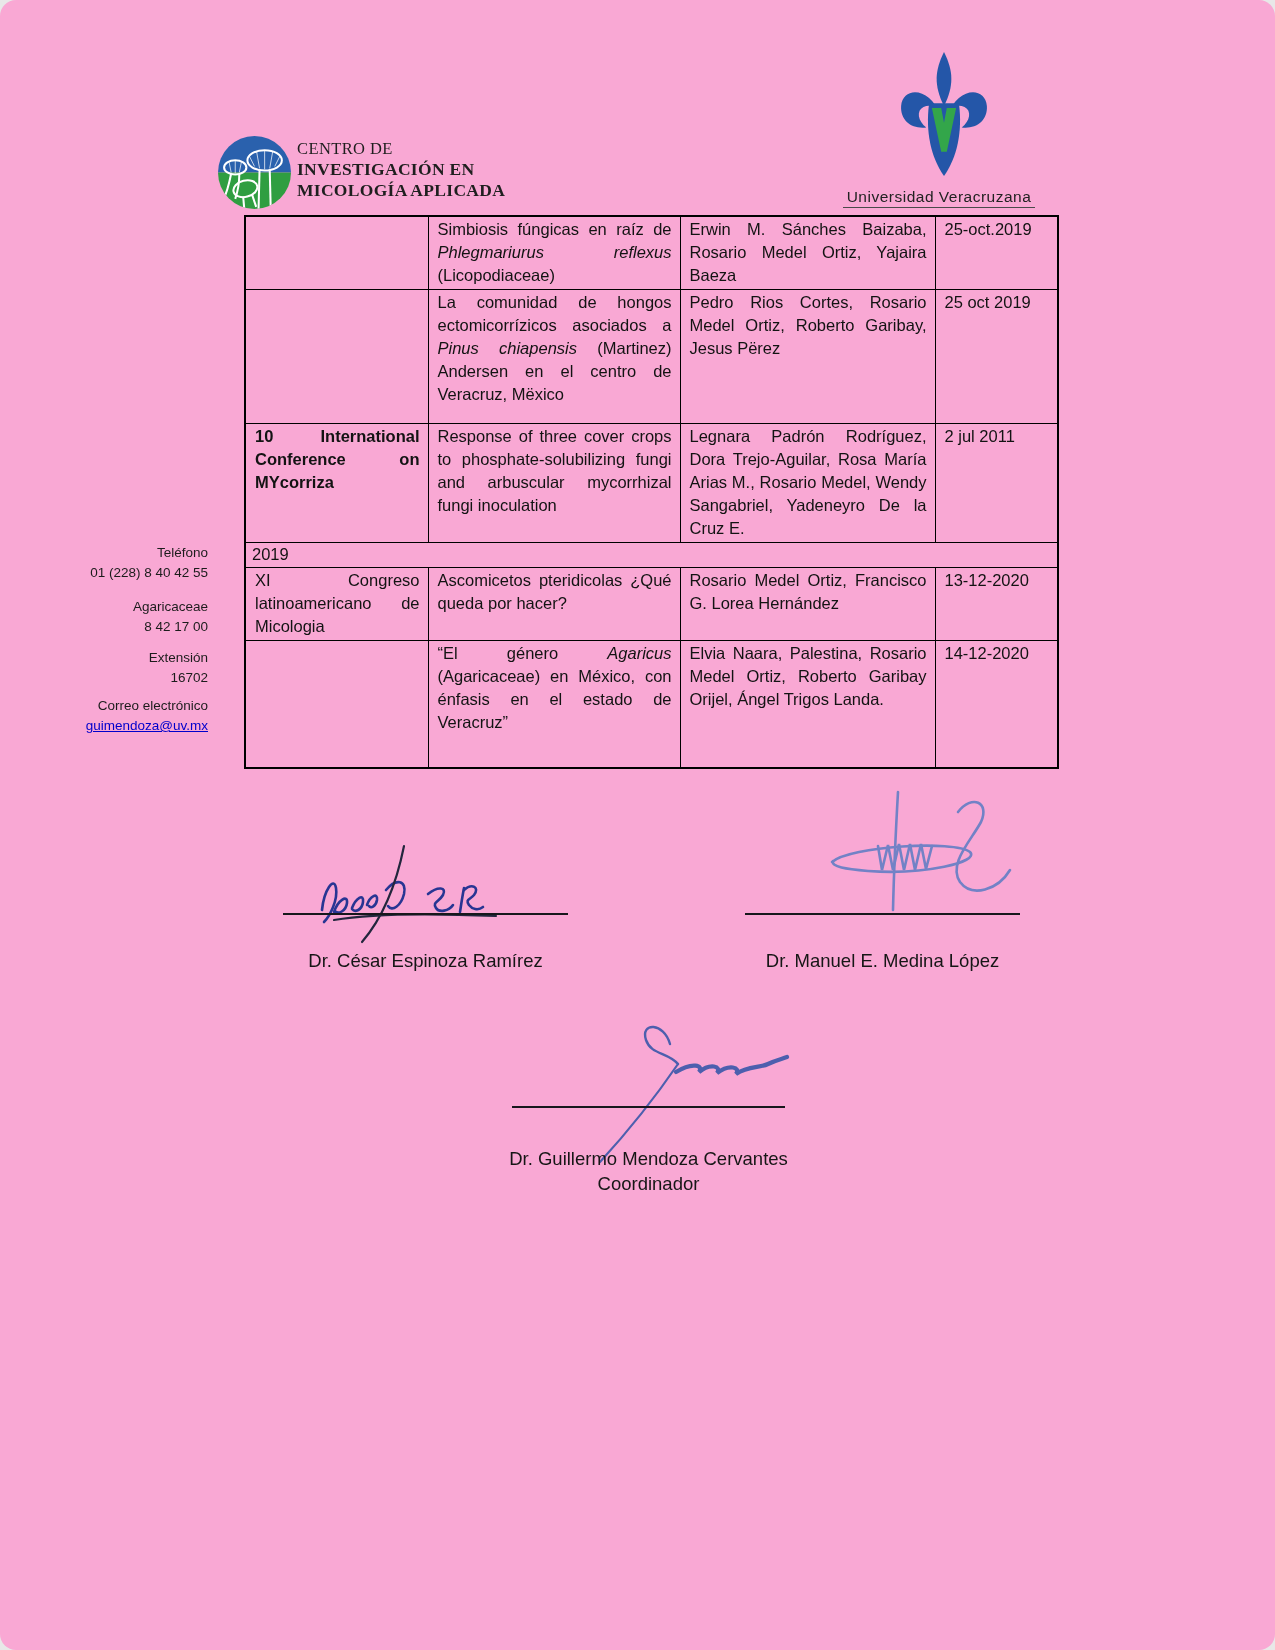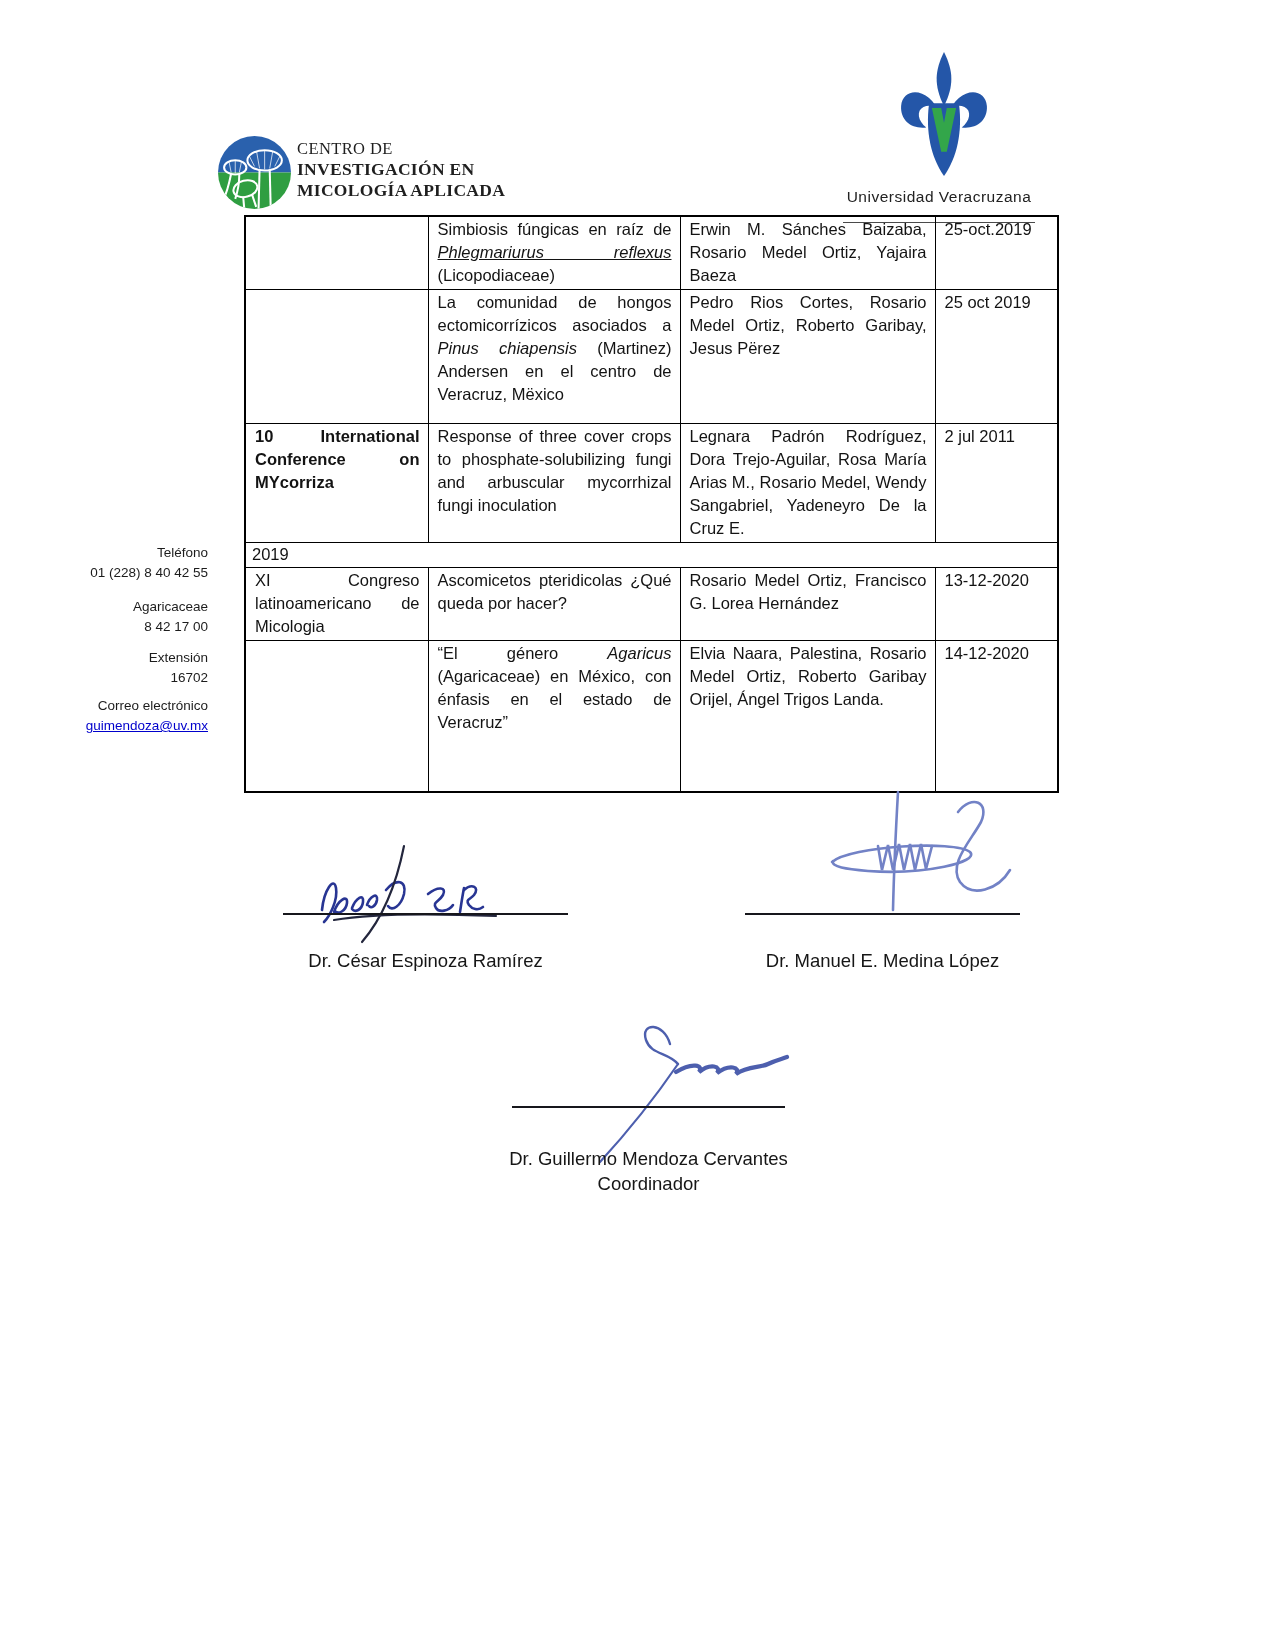--- a/index.html
+++ b/index.html
@@ -1,31 +1,32 @@
 <!DOCTYPE html>
 <html><head>
 <meta charset="utf-8">
 <style>
   * { margin:0; padding:0; box-sizing:border-box; }
   html,body { background:#e8e8e8; }
   .page {
-    position:relative; width:1275px; height:1650px; background:#ffffff;
+    position:relative; width:1275px; height:1650px; background:#f9a8d4;
     font-family:"Liberation Sans", sans-serif; color:#131313; overflow:hidden;
     margin:0 auto;
+    border-radius:16px;
   }
 
   
   .cima-logo { position:absolute; left:218px; top:136px; width:73px; height:73px; }
   .cima-text { position:absolute; left:297px; top:139px; font-family:"Liberation Serif", serif; color:#1f1f1f; }
   .cima-text .l1 { font-size:16.5px; letter-spacing:.4px; }
   .cima-text .l2, .cima-text .l3 { font-size:17.5px; font-weight:bold; letter-spacing:.3px; line-height:21px; }
   .uv-logo { position:absolute; left:897px; top:52px; width:94px; height:138px; }
   .uv-wordmark {
     position:absolute; left:843px; top:188px; width:192px; text-align:center;
-    font-size:15.5px; letter-spacing:.5px; color:#222; padding-bottom:16px;
+    font-size:15.5px; letter-spacing:.5px; color:#222; padding-bottom:1px;
     border-bottom:1.5px solid #4a4a4a;
   }
 
   
   .sidebar {
     position:absolute; left:40px; top:543px; width:168px; text-align:right;
     font-size:13.5px; line-height:20px; color:#1c1c1c;
   }
   .sidebar .grp-address { margin-bottom:36px; }
   .sidebar .grp-tel     { margin-bottom:14px; }
@@ -44,21 +45,21 @@
     padding:1px 8px 2px 9px; line-height:23px;
     text-align:justify; text-justify:inter-word;
   }
   .pubs td.col3 { text-align:left; padding-left:9px; }
   .pubs td.year-cell { text-align:left; padding-left:6px; }
   .pubs tr:nth-child(1) td { height:70px; }
   .pubs tr:nth-child(2) td { height:134px;padding-left:9px; }
   .pubs tr:nth-child(3) td { height:113px; }
   .pubs tr:nth-child(4) td { height:22px; line-height:21px; }
   .pubs tr:nth-child(5) td { height:67px; }
-  .pubs tr:nth-child(6) td { height:151px; }
+  .pubs tr:nth-child(6) td { height:127px; }
 
   
   .sig-line { position:absolute; border-bottom:2px solid #17171c; }
   .sig-line.left   { left:283px; top:913px;  width:285px; }
   .sig-line.right  { left:745px; top:913px;  width:275px; }
   .sig-line.center { left:512px; top:1106px; width:273px; }
   .sig-name { position:absolute; font-size:18.5px; color:#161616; text-align:center; }
   .sig-name.left   { left:263px; top:950px;  width:325px; }
   .sig-name.right  { left:720px; top:950px;  width:325px; }
   .sig-name.center { left:486px; top:1148px; width:325px; }
@@ -140,21 +141,21 @@
   <table class="pubs">
     <colgroup>
       <col style="width:183px">
         <col style="width:252px">
         <col style="width:255px">
         <col style="width:123px">
     </colgroup>
     <tbody>
         <tr>
           <td class="col0"></td>
-          <td class="col1"><span>Simbiosis fúngicas en raíz de </span><span style="font-style: italic; text-decoration: underline;">Phlegmariurus reflexus</span><span> (Licopodiaceae)</span></td>
+          <td class="col1"><span>Simbiosis fúngicas en raíz de </span><span style="font-style: italic;">Phlegmariurus reflexus</span><span> (Licopodiaceae)</span></td>
           <td class="col2"><span>Erwin M. Sánches Baizaba, Rosario Medel Ortiz, Yajaira Baeza</span></td>
           <td class="col3"><span>25-oct.2019</span></td>
         </tr>
         <tr>
           <td class="col0"></td>
           <td class="col1"><span>La comunidad de hongos ectomicorrízicos asociados a </span><span style="font-style: italic;">Pinus chiapensis</span><span> (Martinez) Andersen en el centro de Veracruz, Mëxico</span></td>
           <td class="col2"><span>Pedro Rios Cortes, Rosario Medel Ortiz, Roberto Garibay, Jesus Përez</span></td>
           <td class="col3"><span>25 oct 2019</span></td>
         </tr>
         <tr>

